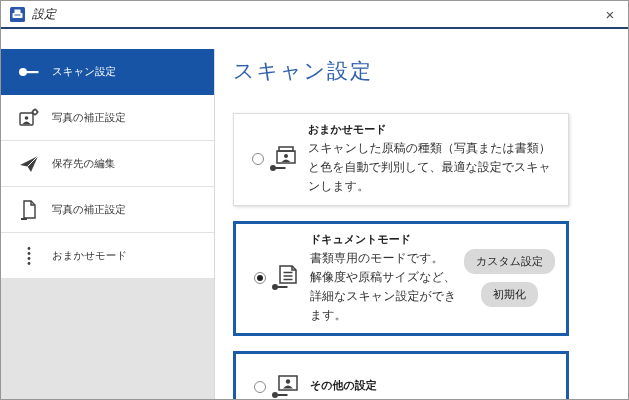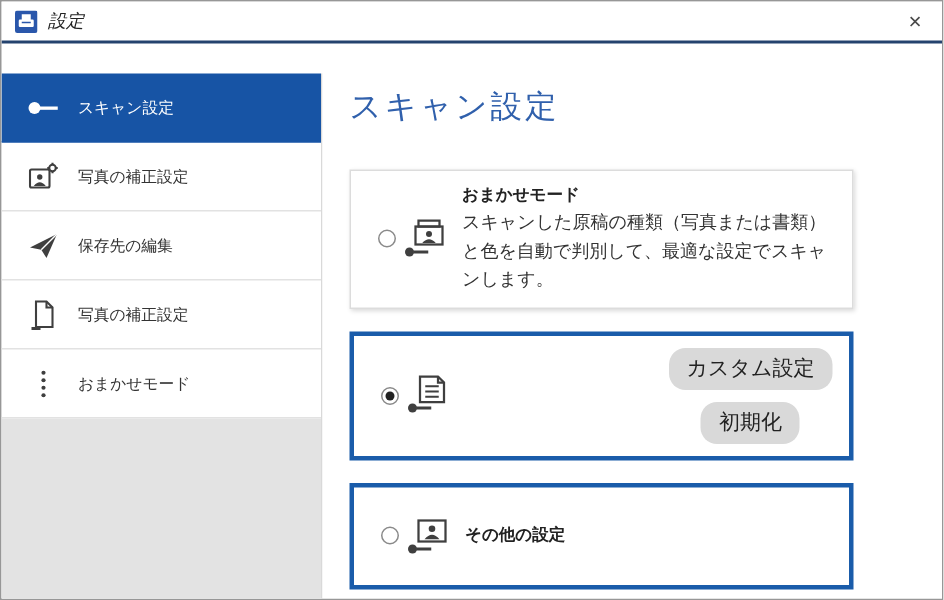--- a/index.html
+++ b/index.html
@@ -50,21 +50,21 @@
   .radio.checked::after { content:""; position:absolute; left:2px; top:2px; width:6px; height:6px; border-radius:50%; background:#222; }
 
   .mode-icon { flex:0 0 32px; margin-left:5px; color:#3f3f3f; display:flex; align-items:center; justify-content:center; }
   .mode-text { margin-left:7px; }
   .mode-title { font-size:11px; font-weight:bold; color:#222; margin-bottom:2px; }
   .mode-desc { font-size:12px; color:#333; line-height:1.6; max-width:312px; }
 
   .btn-col { margin-left:auto; display:flex; flex-direction:column; gap:8px; align-items:center; padding-right:3px; }
   .pill {
     background:#d9d9d9; border:none; border-radius:11px; padding:5px 12px;
-    font-size:14px; color:#222; cursor:pointer; font-family:Liberation Sans, sans-serif; white-space:nowrap;
+    font-size:11px; color:#222; cursor:pointer; font-family:Liberation Sans, sans-serif; white-space:nowrap;
   }
 </style>
 </head>
 <body>
 
 <div class="window">
 
   <div class="titlebar">
     <svg class="app-icon" viewBox="0 0 15 15">
       <rect x="0" y="0" width="15" height="15" rx="1.5" fill="#2a57ab"></rect>
@@ -168,20 +168,25 @@
           <span class="radio checked"></span>
           <span class="mode-icon">
             <svg width="32" height="27" viewBox="0 0 32 27" fill="none" stroke="currentColor" stroke-width="1.5">
               <path d="M9,1 h12 l4,4 v13 h-16 z"></path>
               <path d="M21,1 v4 h4"></path>
               <path d="M12.5,7.5 h9 M12.5,11 h9 M12.5,14.5 h9" stroke-width="1.3"></path>
               <circle cx="4" cy="22" r="3" fill="currentColor" stroke="none"></circle>
               <rect x="6.5" y="21" width="10" height="2" fill="currentColor" stroke="none"></rect>
             </svg>
           </span>
+          <span class="mode-text">
+            <div class="mode-title">ドキュメントモード</div>
+            <div class="mode-desc">書類専用のモードです。</div>
+            <div class="mode-desc">解像度や原稿サイズなど、詳細なスキャン設定ができます。</div>
+          </span>
           <span class="btn-col">
             <button class="pill">カスタム設定</button>
             <button class="pill">初期化</button>
           </span>
         </div>
 
         <div class="card highlight">
           <span class="radio"></span>
           <span class="mode-icon">
             <svg width="32" height="27" viewBox="0 0 32 27" fill="none" stroke="currentColor" stroke-width="1.5">

